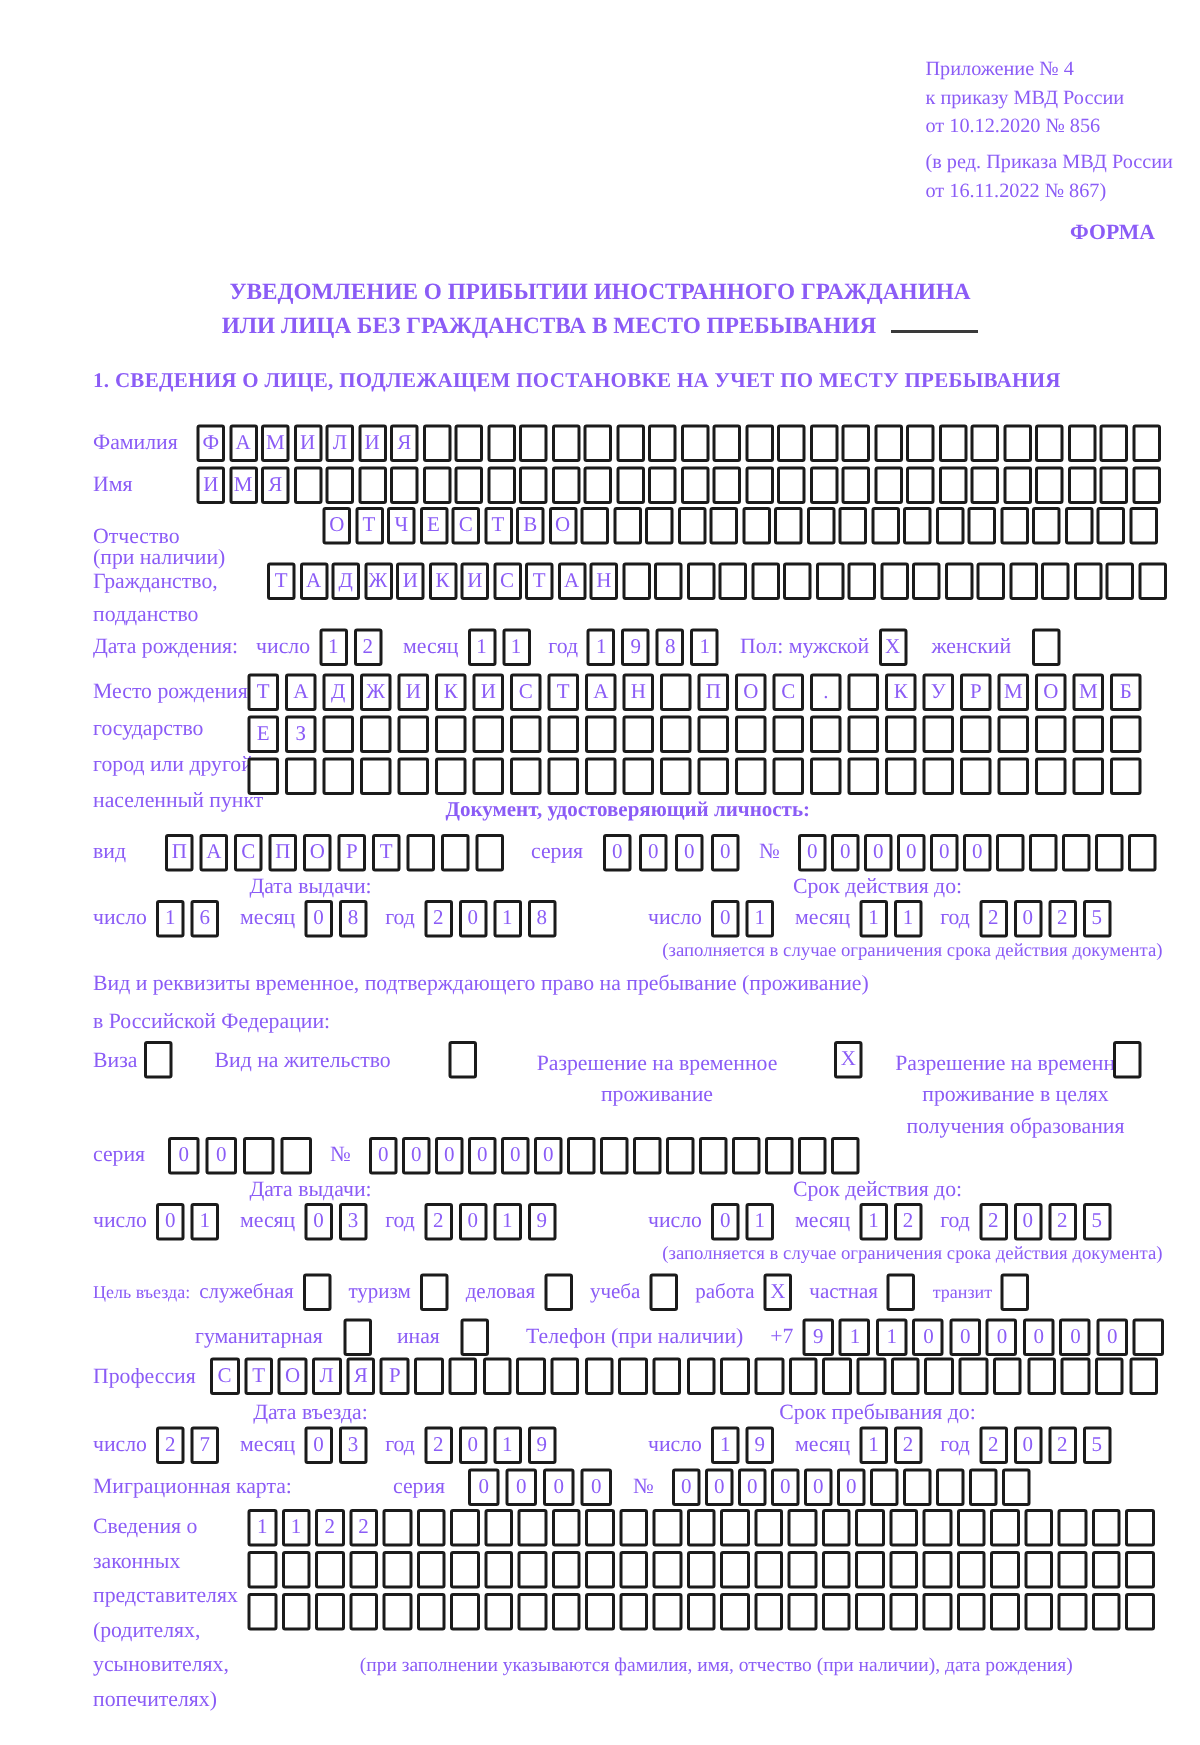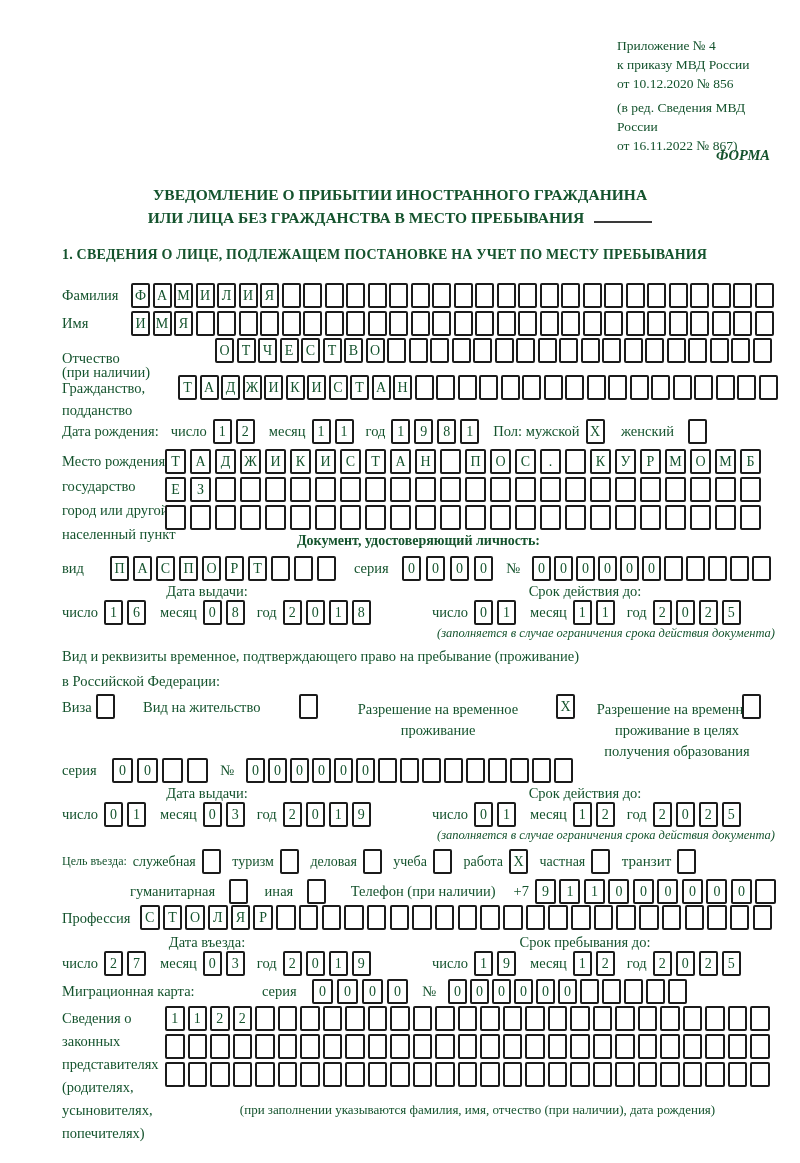--- a/index.html
+++ b/index.html
@@ -1,23 +1,23 @@
 <!DOCTYPE html>
 <html><head>
 <meta charset="utf-8">
 <style>
   html,body{margin:0;padding:0;background:#ffffff;}
   .page{position:relative;width:800px;height:1163px;background:#fff;
-        font-family:"Liberation Serif","DejaVu Serif",serif;color:#14532d;overflow:hidden;}
+        font-family:"Liberation Serif","DejaVu Serif",serif;color:#8b5cf6;overflow:hidden;}
   .abs{position:absolute;}
   .lbl{font-size:14.5px;white-space:nowrap;}
   .small{font-size:12.5px;}
   .bold{font-weight:bold;}
   .center{text-align:center;}
-  .right{text-align:right;font-style:italic;}
+  .right{text-align:right;}
   .row{display:flex;align-items:center;}
   .cells{display:flex;}
   .cell{box-sizing:border-box;flex:0 0 auto;
         width:var(--cw,19px);height:var(--ch,25px);
         border:2px solid #1b1b1b;border-radius:2px;
         margin-right:var(--cg,2.5px);
         display:flex;align-items:center;justify-content:center;
         font-size:14px;background:#fff;}
   .dcells{--cg:4px;}
   .optlabel{font-size:14.5px;text-align:center;line-height:21px;}
@@ -27,21 +27,21 @@
 </style>
 </head>
 <body>
 
 <div class="page">
 
   <div class="abs" style="top:36px;left:617px;width:170px;font-size:13.5px;line-height:19px;">
     <div>Приложение № 4</div>
     <div>к приказу МВД России</div>
     <div>от 10.12.2020 № 856</div>
-    <div style="margin-top:5px;">(в ред. Сведения МВД России</div>
+    <div style="margin-top:5px;">(в ред. Приказа МВД России</div>
     <div>от 16.11.2022 № 867)</div>
   </div>
   <div class="abs bold right" style="top:147px;left:617px;width:153px;font-size:14.5px;">ФОРМА</div>
 
   <div class="abs bold center" style="top:183px;left:55px;width:690px;font-size:15.5px;line-height:23px;">
     <div>УВЕДОМЛЕНИЕ О ПРИБЫТИИ ИНОСТРАННОГО ГРАЖДАНИНА</div>
     <div><span>ИЛИ ЛИЦА БЕЗ ГРАЖДАНСТВА В МЕСТО ПРЕБЫВАНИЯ</span><span class="uline"></span></div>
   </div>
 
   <div class="abs bold" style="top:247px;left:62px;width:720px;font-size:14px;letter-spacing:0.2px;">1. СВЕДЕНИЯ О ЛИЦЕ, ПОДЛЕЖАЩЕМ ПОСТАНОВКЕ НА УЧЕТ ПО МЕСТУ ПРЕБЫВАНИЯ</div>
@@ -478,21 +478,21 @@
         <span class="cell"></span>
       </span>
     <span class="lbl mr6" style="font-size:14px;margin-left:9px;">работа</span>
     <span class="cells">
         <span class="cell">X</span>
       </span>
     <span class="lbl mr6" style="font-size:14px;margin-left:9px;">частная</span>
     <span class="cells">
         <span class="cell"></span>
       </span>
-    <span class="lbl mr6" style="font-size:15px;margin-left:9px;">транзит</span>
+    <span class="lbl mr6" style="font-size:12px;margin-left:9px;">транзит</span>
     <span class="cells">
         <span class="cell"></span>
       </span>
   </div>
 
   <div class="abs row" style="top:879px;left:130px;">
     <span class="lbl mr6">гуманитарная</span>
     <span class="cells ml8">
         <span class="cell"></span>
       </span>

